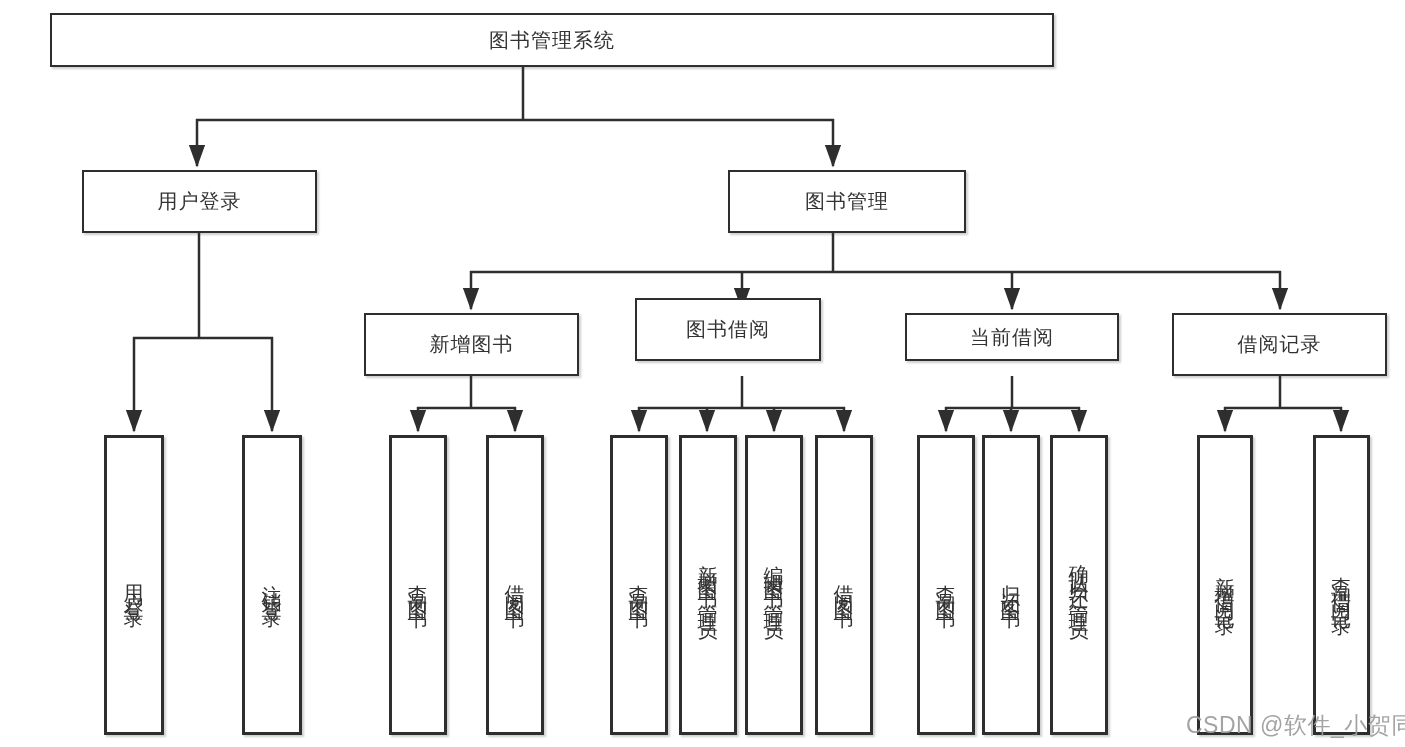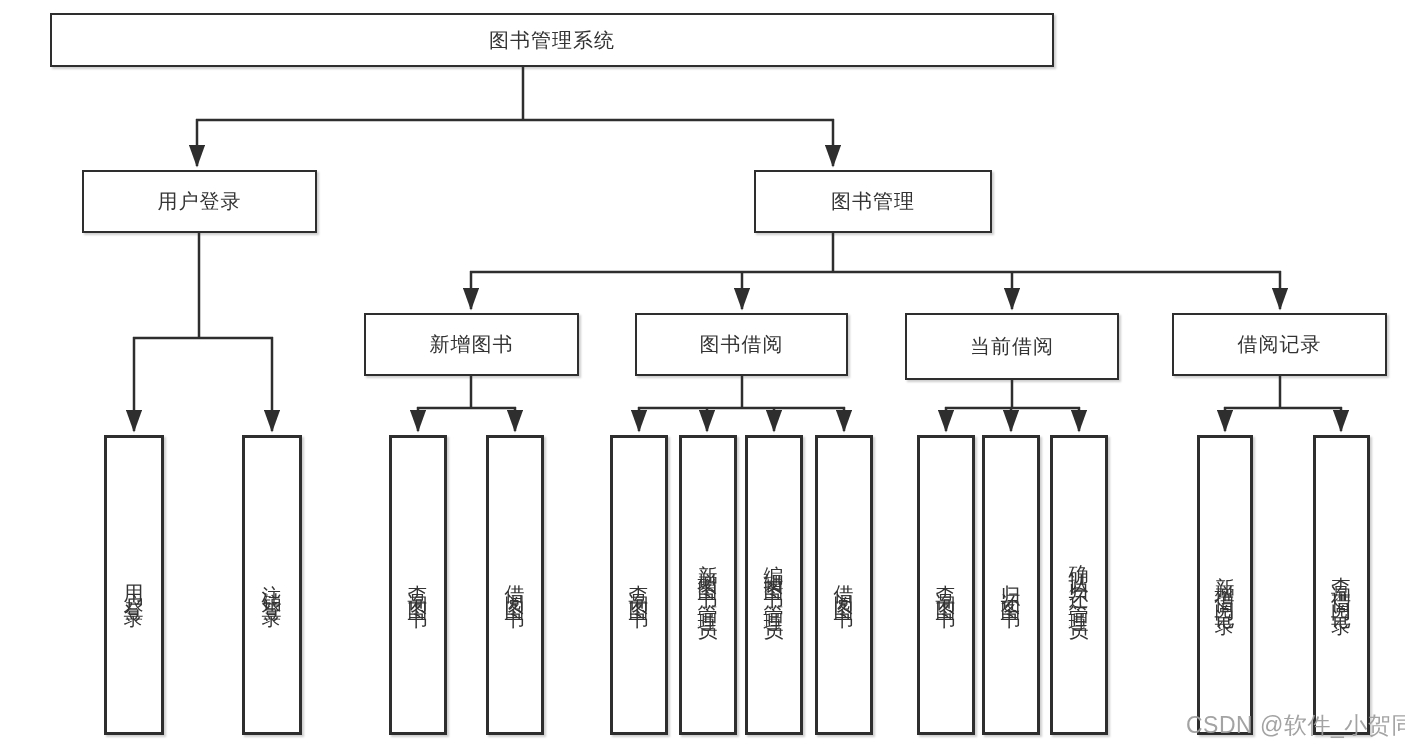--- a/index.html
+++ b/index.html
@@ -115,31 +115,31 @@
     <line class="wire" x1="1341" y1="407" x2="1341" y2="431" marker-end="url(#arrow)"></line>
   </svg>
 
   <div class="node node-h" style="left:21px;top:13px;width:1004px;height:54px;margin-left:29px;">
     <span class="lbl">图书管理系统</span>
   </div>
 
   <div class="node node-h" style="left:82px;top:170px;width:235px;height:63px;">
     <span class="lbl">用户登录</span>
   </div>
-  <div class="node node-h" style="left:754px;top:170px;width:238px;height:63px;">
+  <div class="node node-h" style="left:728px;top:170px;width:238px;height:63px;">
     <span class="lbl">图书管理</span>
   </div>
 
   <div class="node node-h" style="left:364px;top:313px;width:215px;height:63px;">
     <span class="lbl">新增图书</span>
   </div>
-  <div class="node node-h" style="left:635px;top:313px;width:213px;height:63px;">
+  <div class="node node-h" style="left:635px;top:298px;width:186px;height:63px;">
     <span class="lbl">图书借阅</span>
   </div>
-  <div class="node node-h" style="left:905px;top:313px;width:214px;height:67px;">
+  <div class="node node-h" style="left:905px;top:313px;width:214px;height:48px;">
     <span class="lbl">当前借阅</span>
   </div>
   <div class="node node-h" style="left:1172px;top:313px;width:215px;height:63px;">
     <span class="lbl">借阅记录</span>
   </div>
 
   <div class="node node-v" style="left:104px;top:435px;width:60px;height:300px;">
     <span class="vlbl">用户登录</span>
   </div>
   <div class="node node-v" style="left:242px;top:435px;width:60px;height:300px;">

